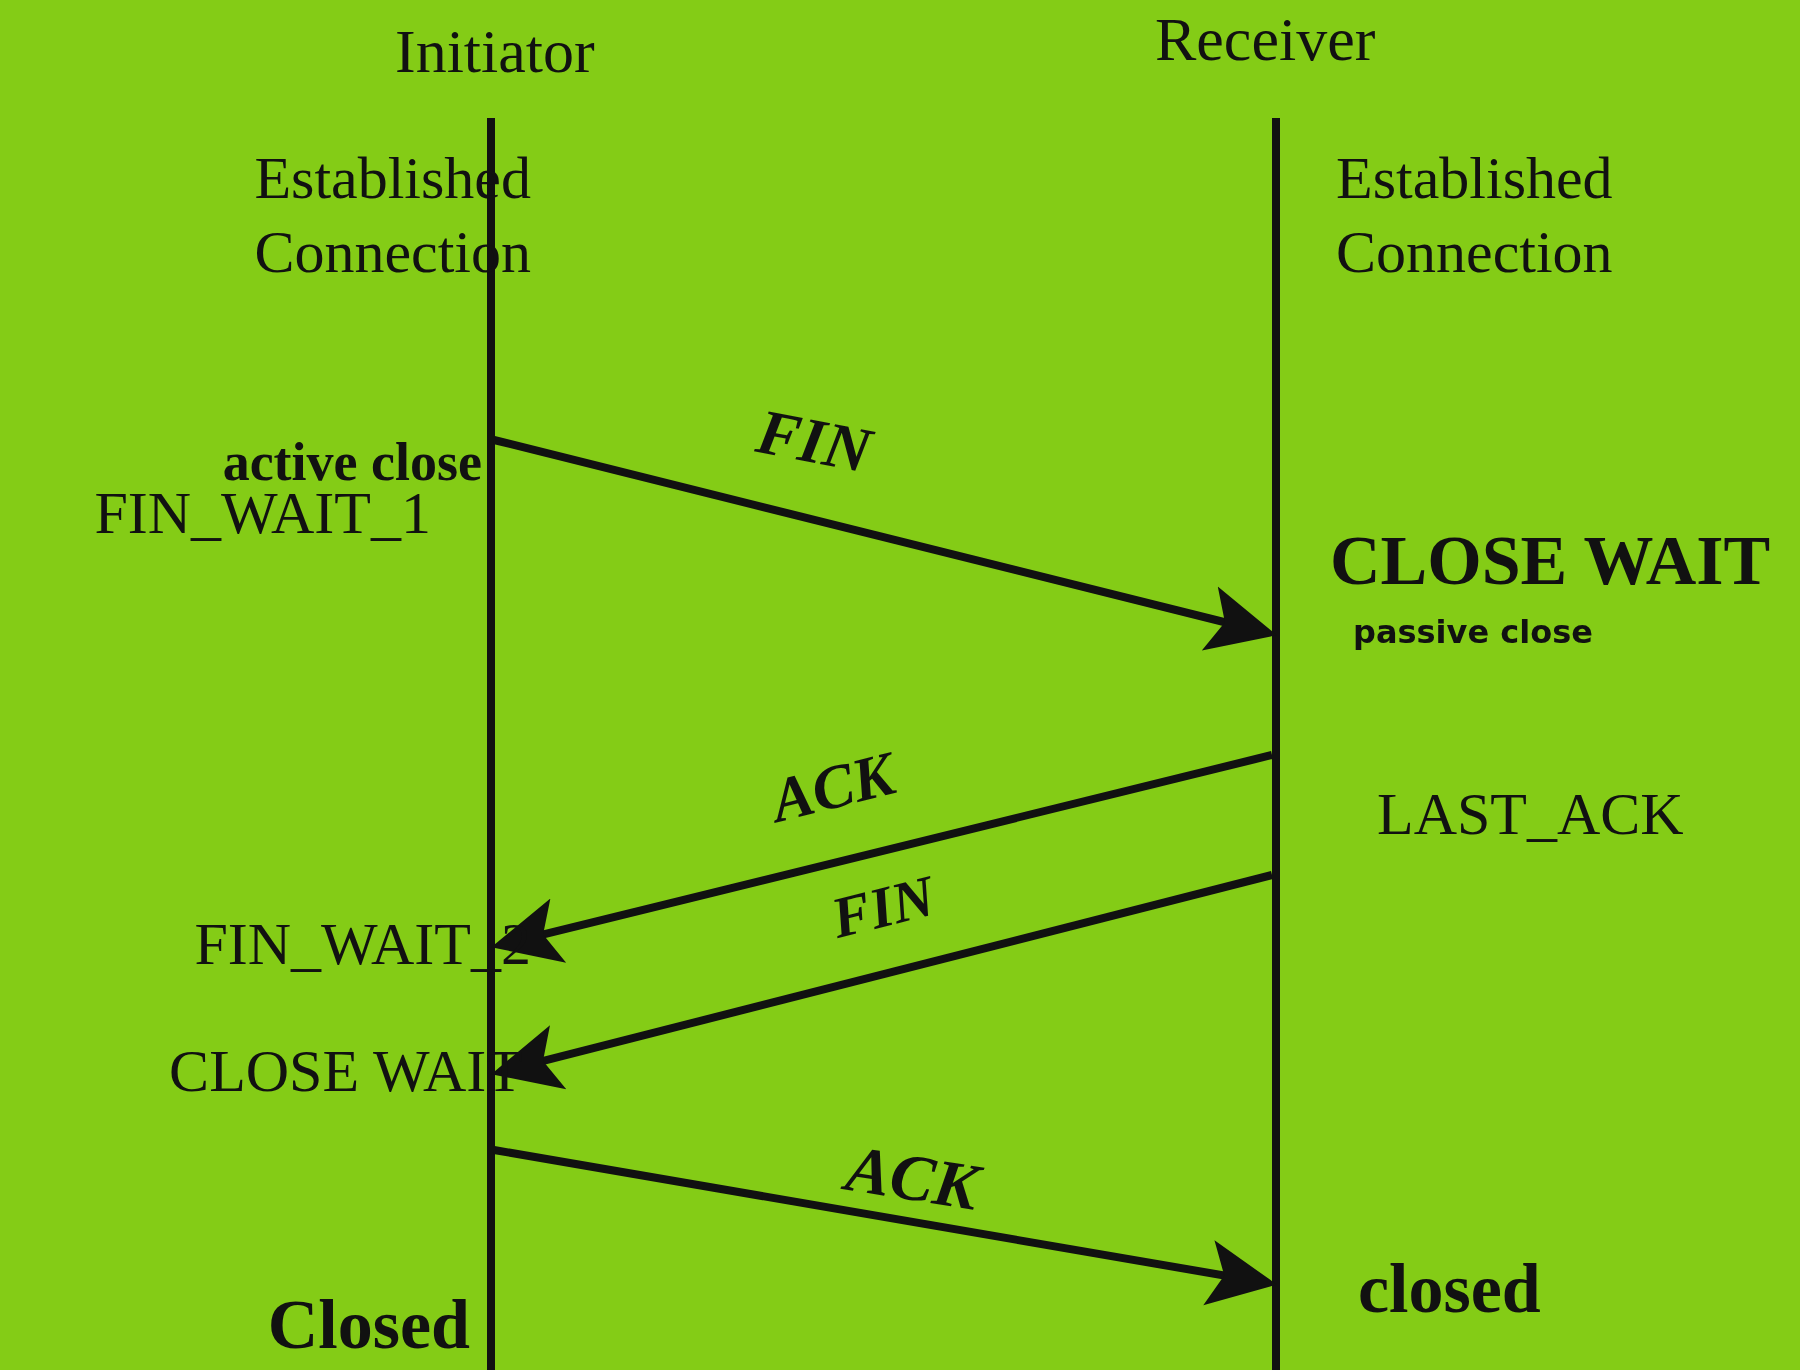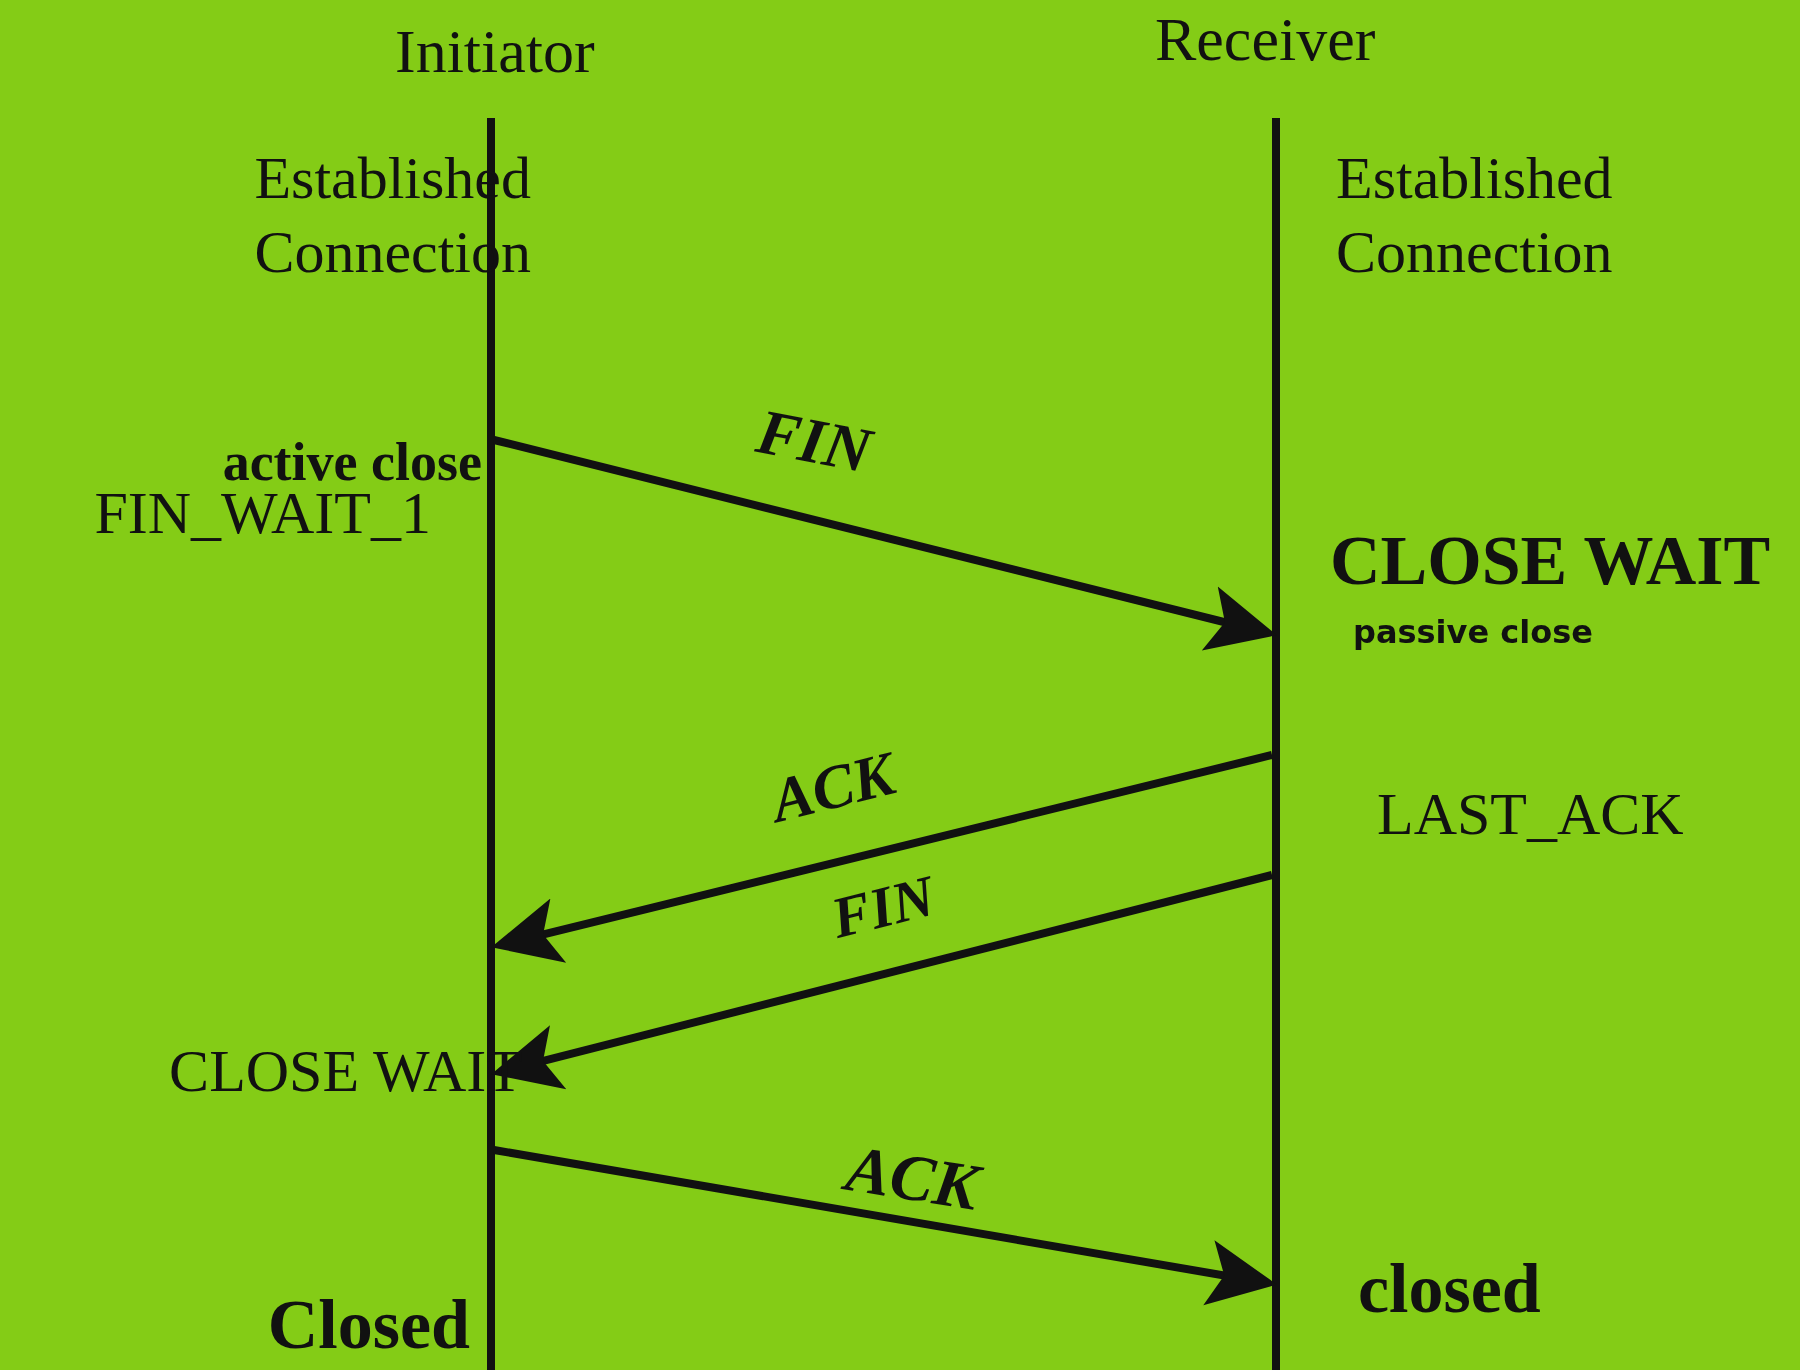--- a/index.html
+++ b/index.html
@@ -101,20 +101,21 @@
   <div class="lbl hdr" style="left:1155px; top:8px;">Receiver</div>
 
   <div class="lbl state-reg right-align" style="left:0px; top:148px; width:487px;">Established</div>
 
   <div class="lbl state-reg right-align" style="left:0px; top:222px; width:487px;">Connection</div>
 
   <div class="lbl state-bold right-align" style="left:0px; top:409px; width:482px;">active close</div>
 
   <div class="lbl state-reg right-align" style="left:0px; top:483px; width:387px;">FIN_WAIT_1</div>
 
+  <div class="lbl state-reg right-align" style="left:0px; top:914px; width:487px;">FIN_WAIT_2</div>
 
   <div class="lbl state-reg right-align" style="left:0px; top:1041px; width:479px;">CLOSE WAIT</div>
 
   <div class="lbl state-bold-lg right-align" style="left:0px; top:1290px; width:470px;">Closed</div>
 
   <div class="lbl state-reg" style="left:1292px; top:148px;">Established</div>
 
   <div class="lbl state-reg" style="left:1292px; top:222px;">Connection</div>
 
   <div class="lbl state-bold-lg" style="left:1330px; top:526px;">CLOSE WAIT</div>

